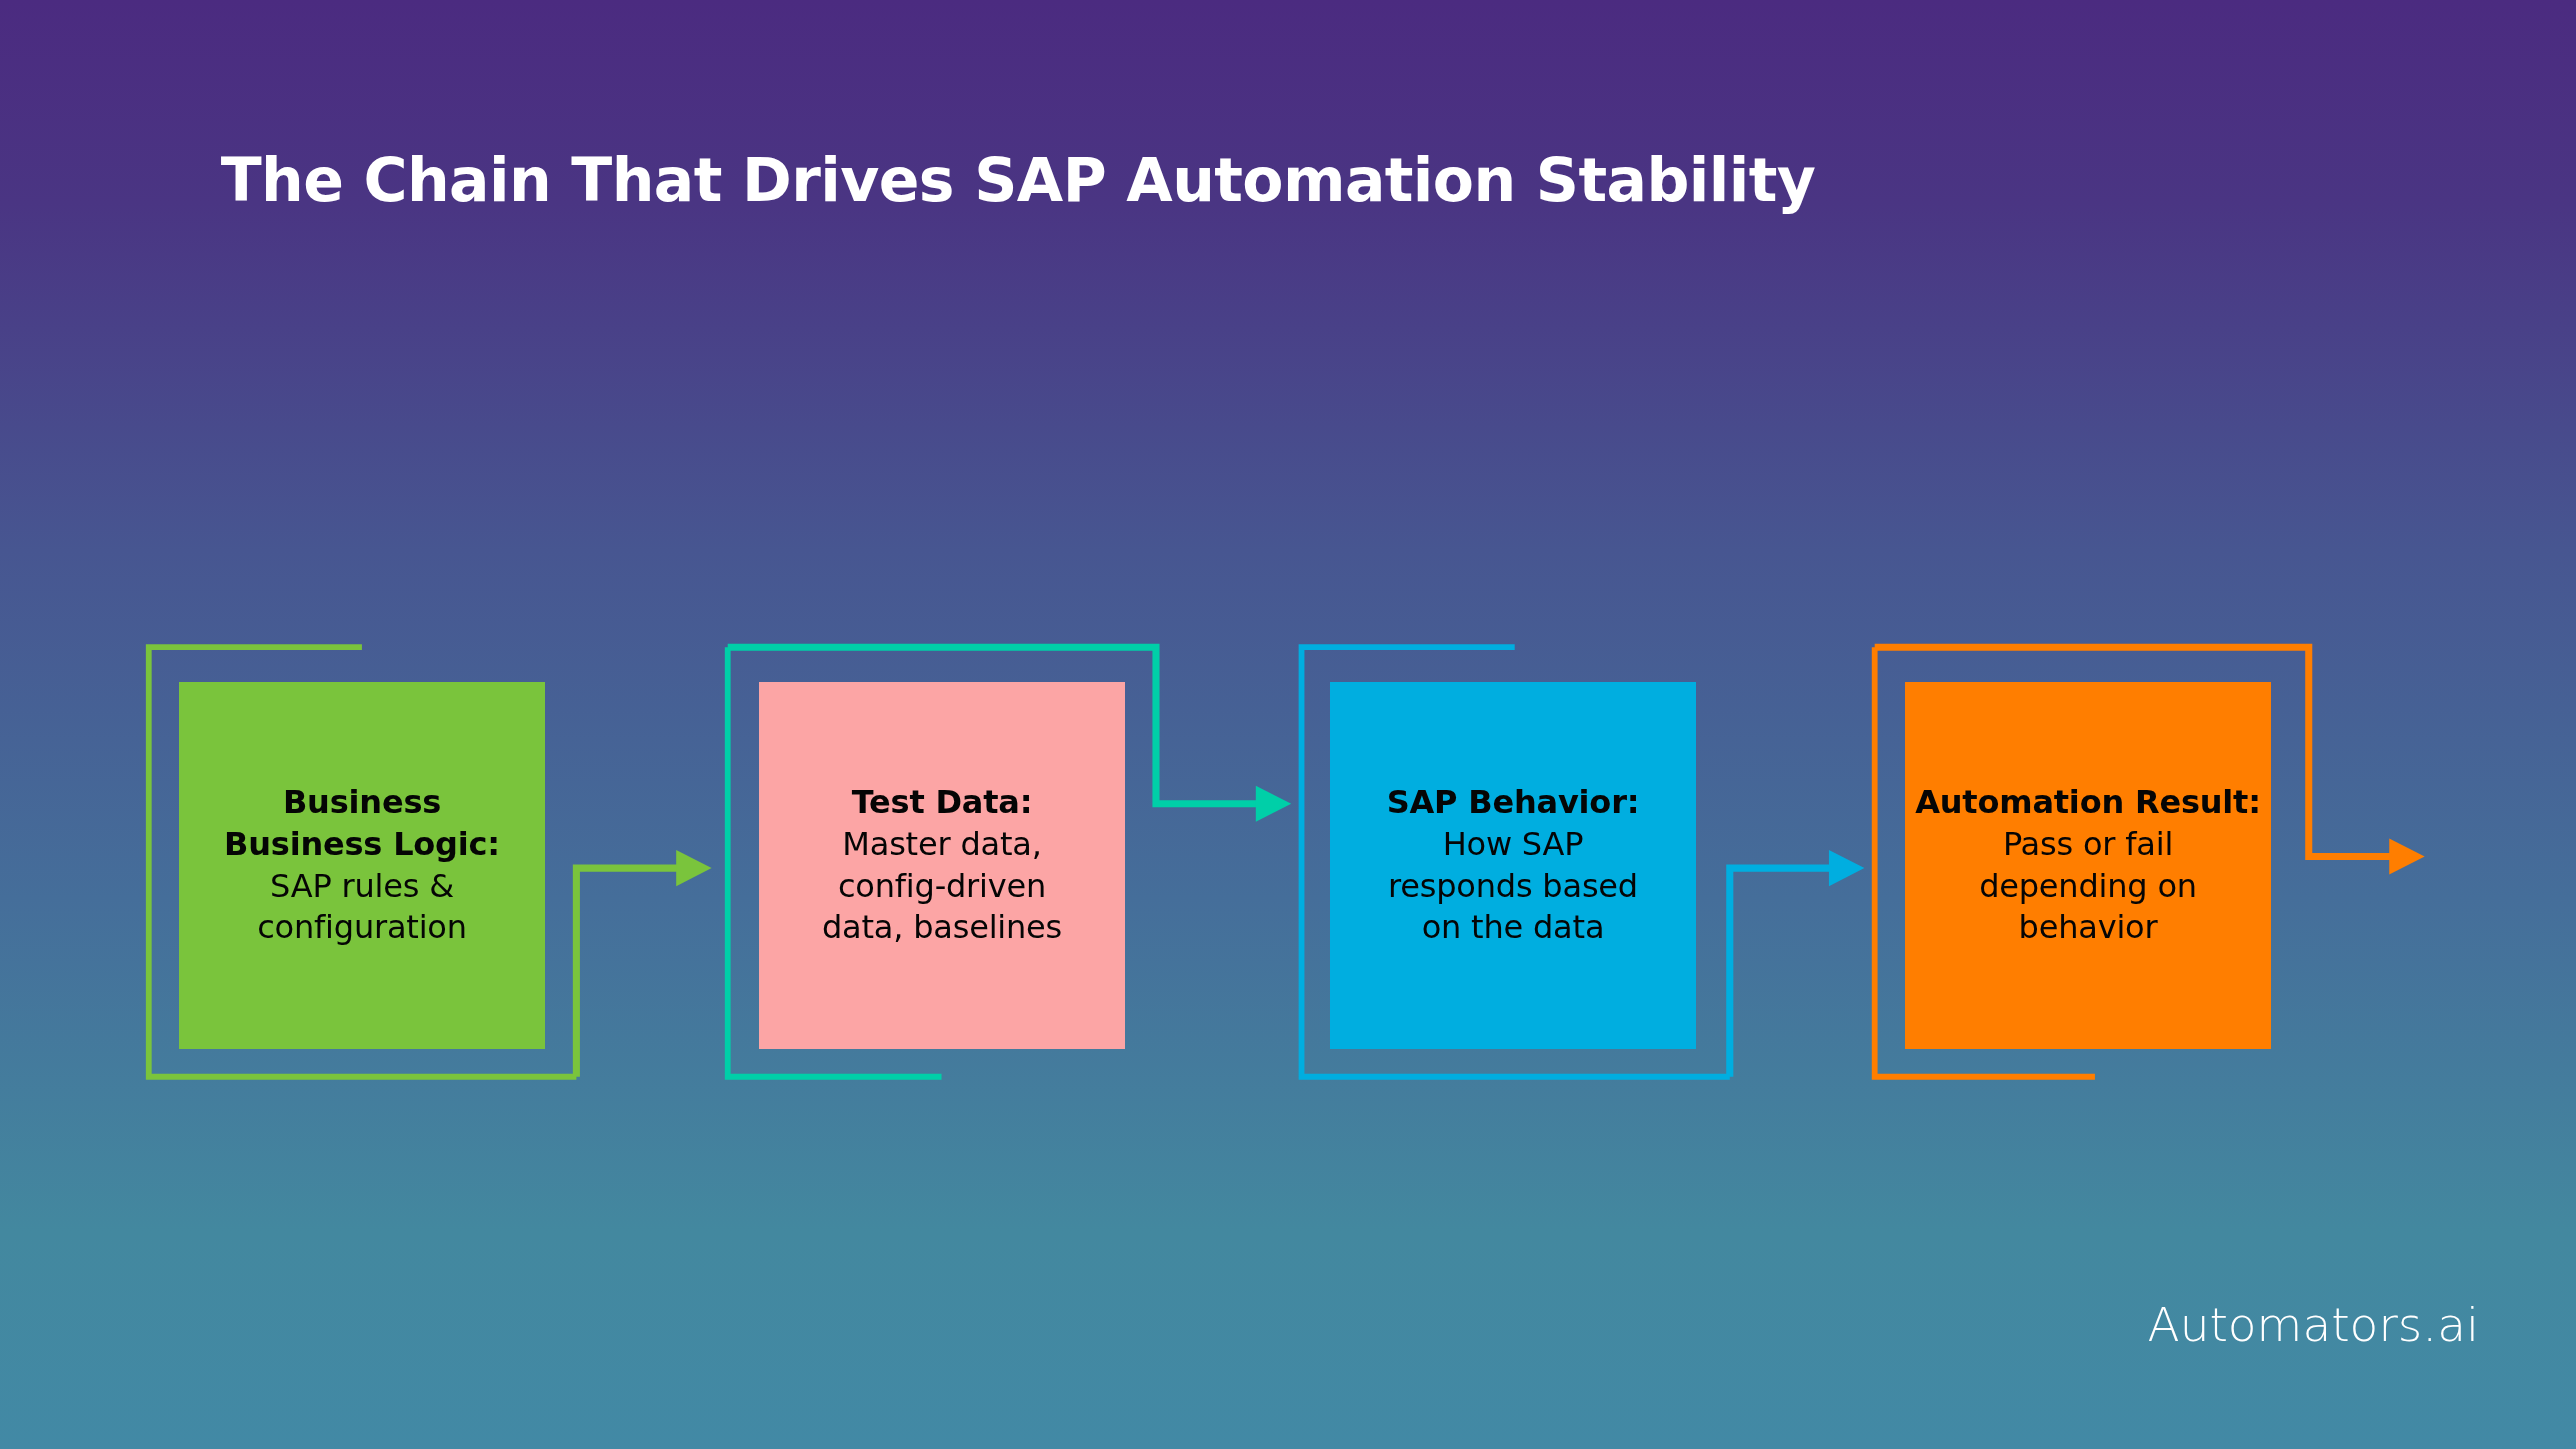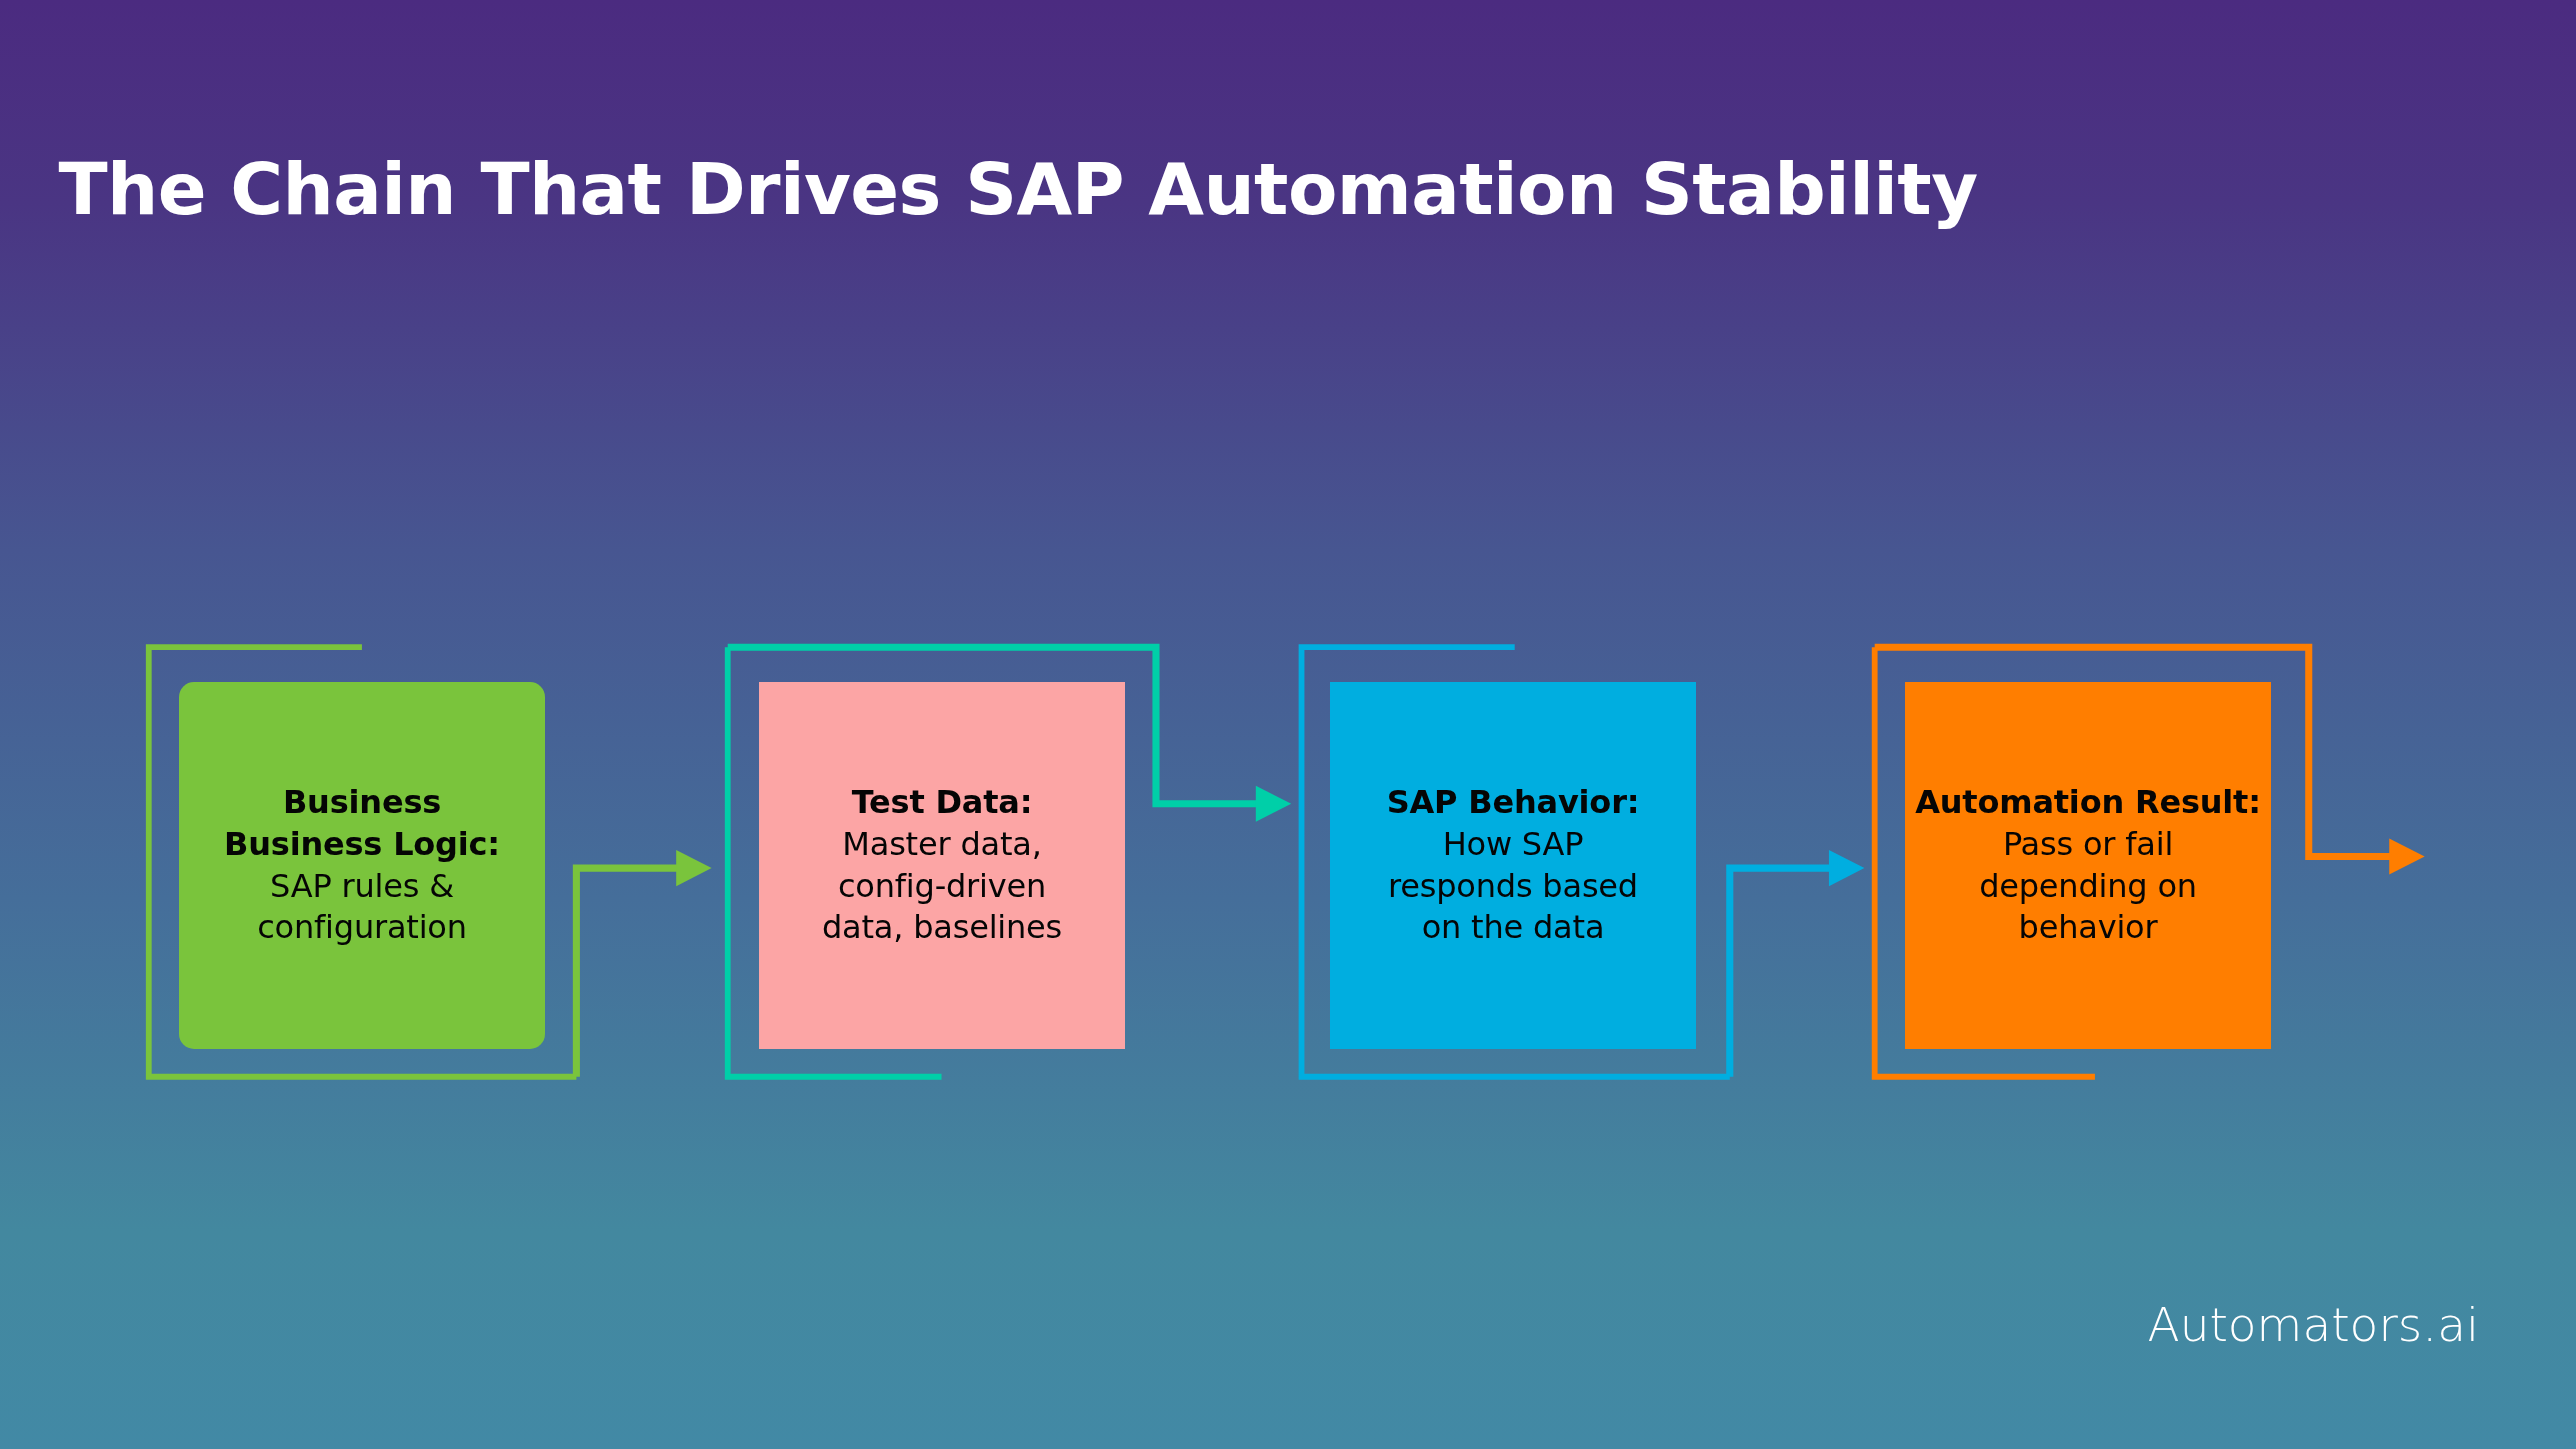--- a/index.html
+++ b/index.html
@@ -7,21 +7,21 @@
   body {
     font-family: "DejaVu Sans", "Liberation Sans", sans-serif;
     background: linear-gradient(180deg, #4b2b80 0%, #4a3583 14%, #475691 38%, #456e9a 62%, #43889f 85%, #4289a5 100%);
     position:relative; overflow:hidden;
   }
 
   
   #title {
     position:absolute; left:0; top:138px; width:2036px;
     text-align:center; color:#ffffff;
-    font-size:72px; font-weight:bold; line-height:1.42;
+    font-size:60px; font-weight:bold; line-height:1.42;
     letter-spacing:-0.6px;
     font-family:"DejaVu Sans","Liberation Sans",sans-serif;
   }
 
   
   #diagram { position:absolute; left:0; top:0; width:2576px; height:1449px; }
   #diagram svg { position:absolute; left:0; top:0; }
 
   
   .step-box {
@@ -79,21 +79,21 @@
       <polygon points="2840,1320 2895,1348 2840,1376" fill="#00AEE0"></polygon>
     </g>
 
     <g>
       <path d="M 2911,1005 L 2911,1672 L 3253,1672" fill="none" stroke="#FF7E00" stroke-width="9"></path>
       <path d="M 2911,1005 L 3585,1005 L 3585,1330 L 3720,1330" fill="none" stroke="#FF7E00" stroke-width="11" stroke-linejoin="miter"></path>
       <polygon points="3710,1302 3765,1330 3710,1358" fill="#FF7E00"></polygon>
     </g>
   </svg>
 
-  <div class="step-box" style="left:179px; top:682px; width:366px; height:367px; background:#7AC43C;border-radius:15px;">
+  <div class="step-box" style="left:179px; top:682px; width:366px; height:367px; background:#7AC43C;">
     <div class="step-title">
       <span>Business</span><br>
       <span>Business Logic:</span>
     </div>
     <div class="step-desc">
       <span>SAP rules &amp;</span><br>
       <span>configuration</span>
     </div>
   </div>
 

